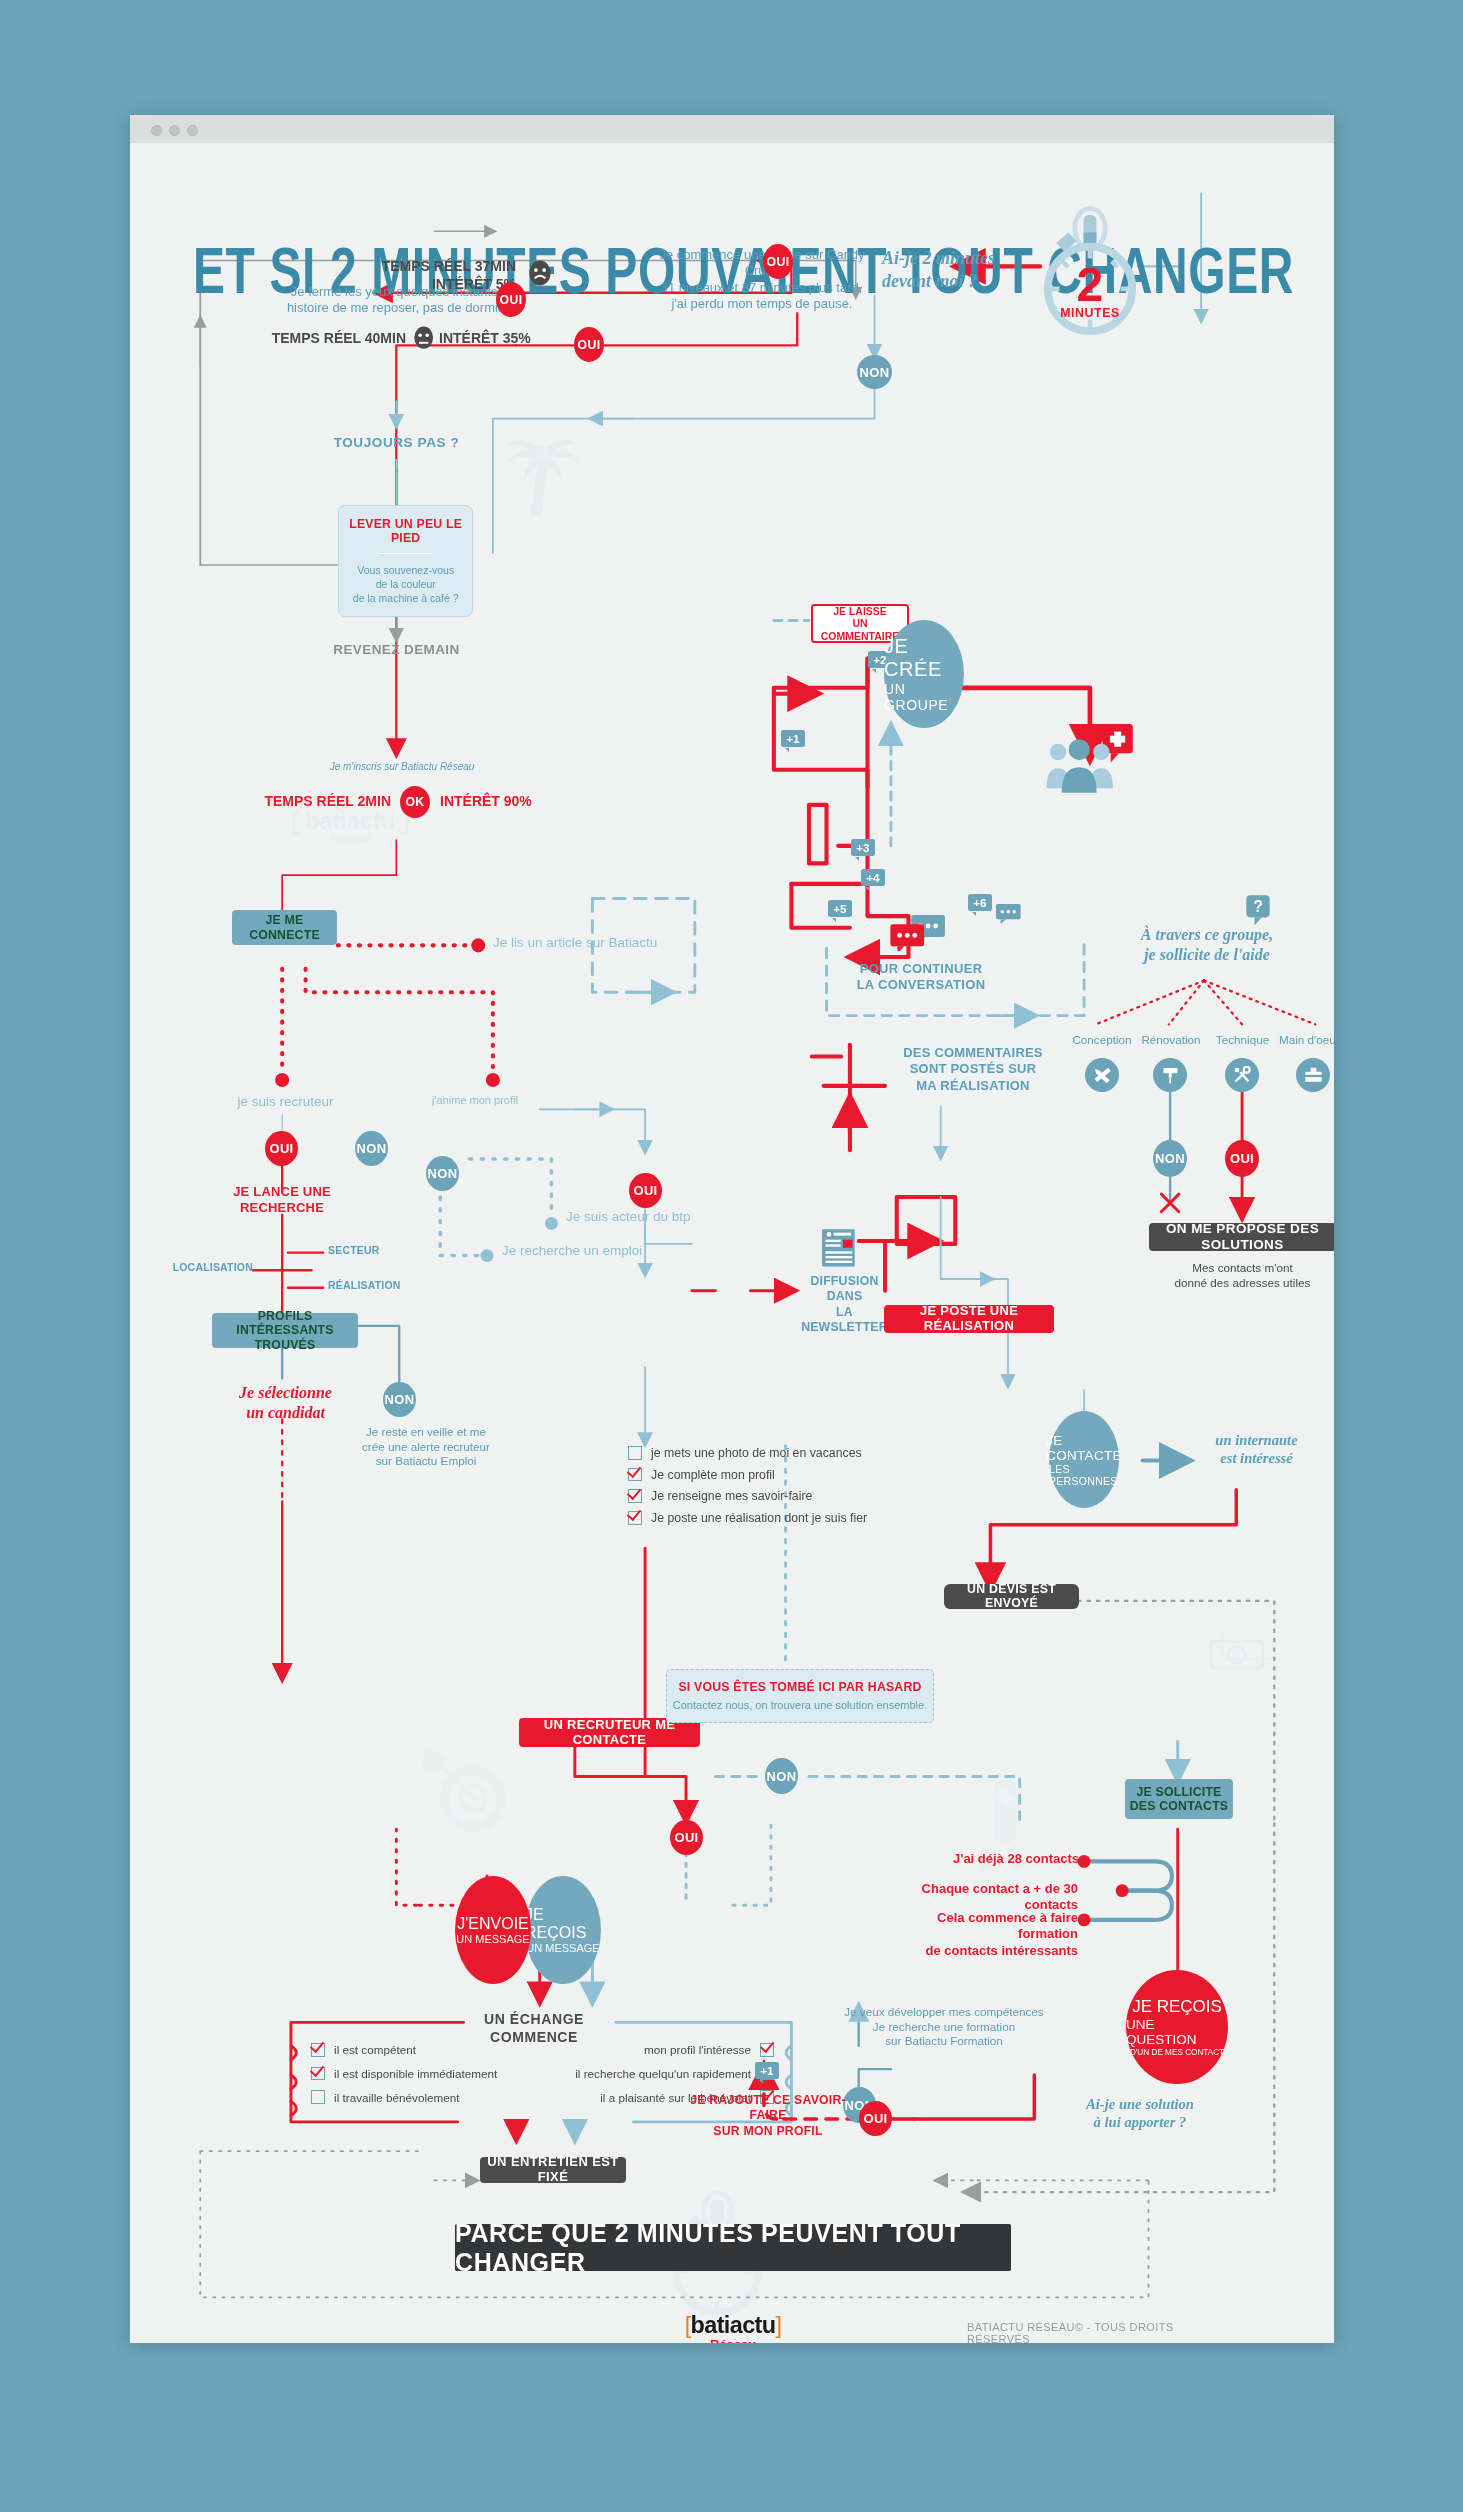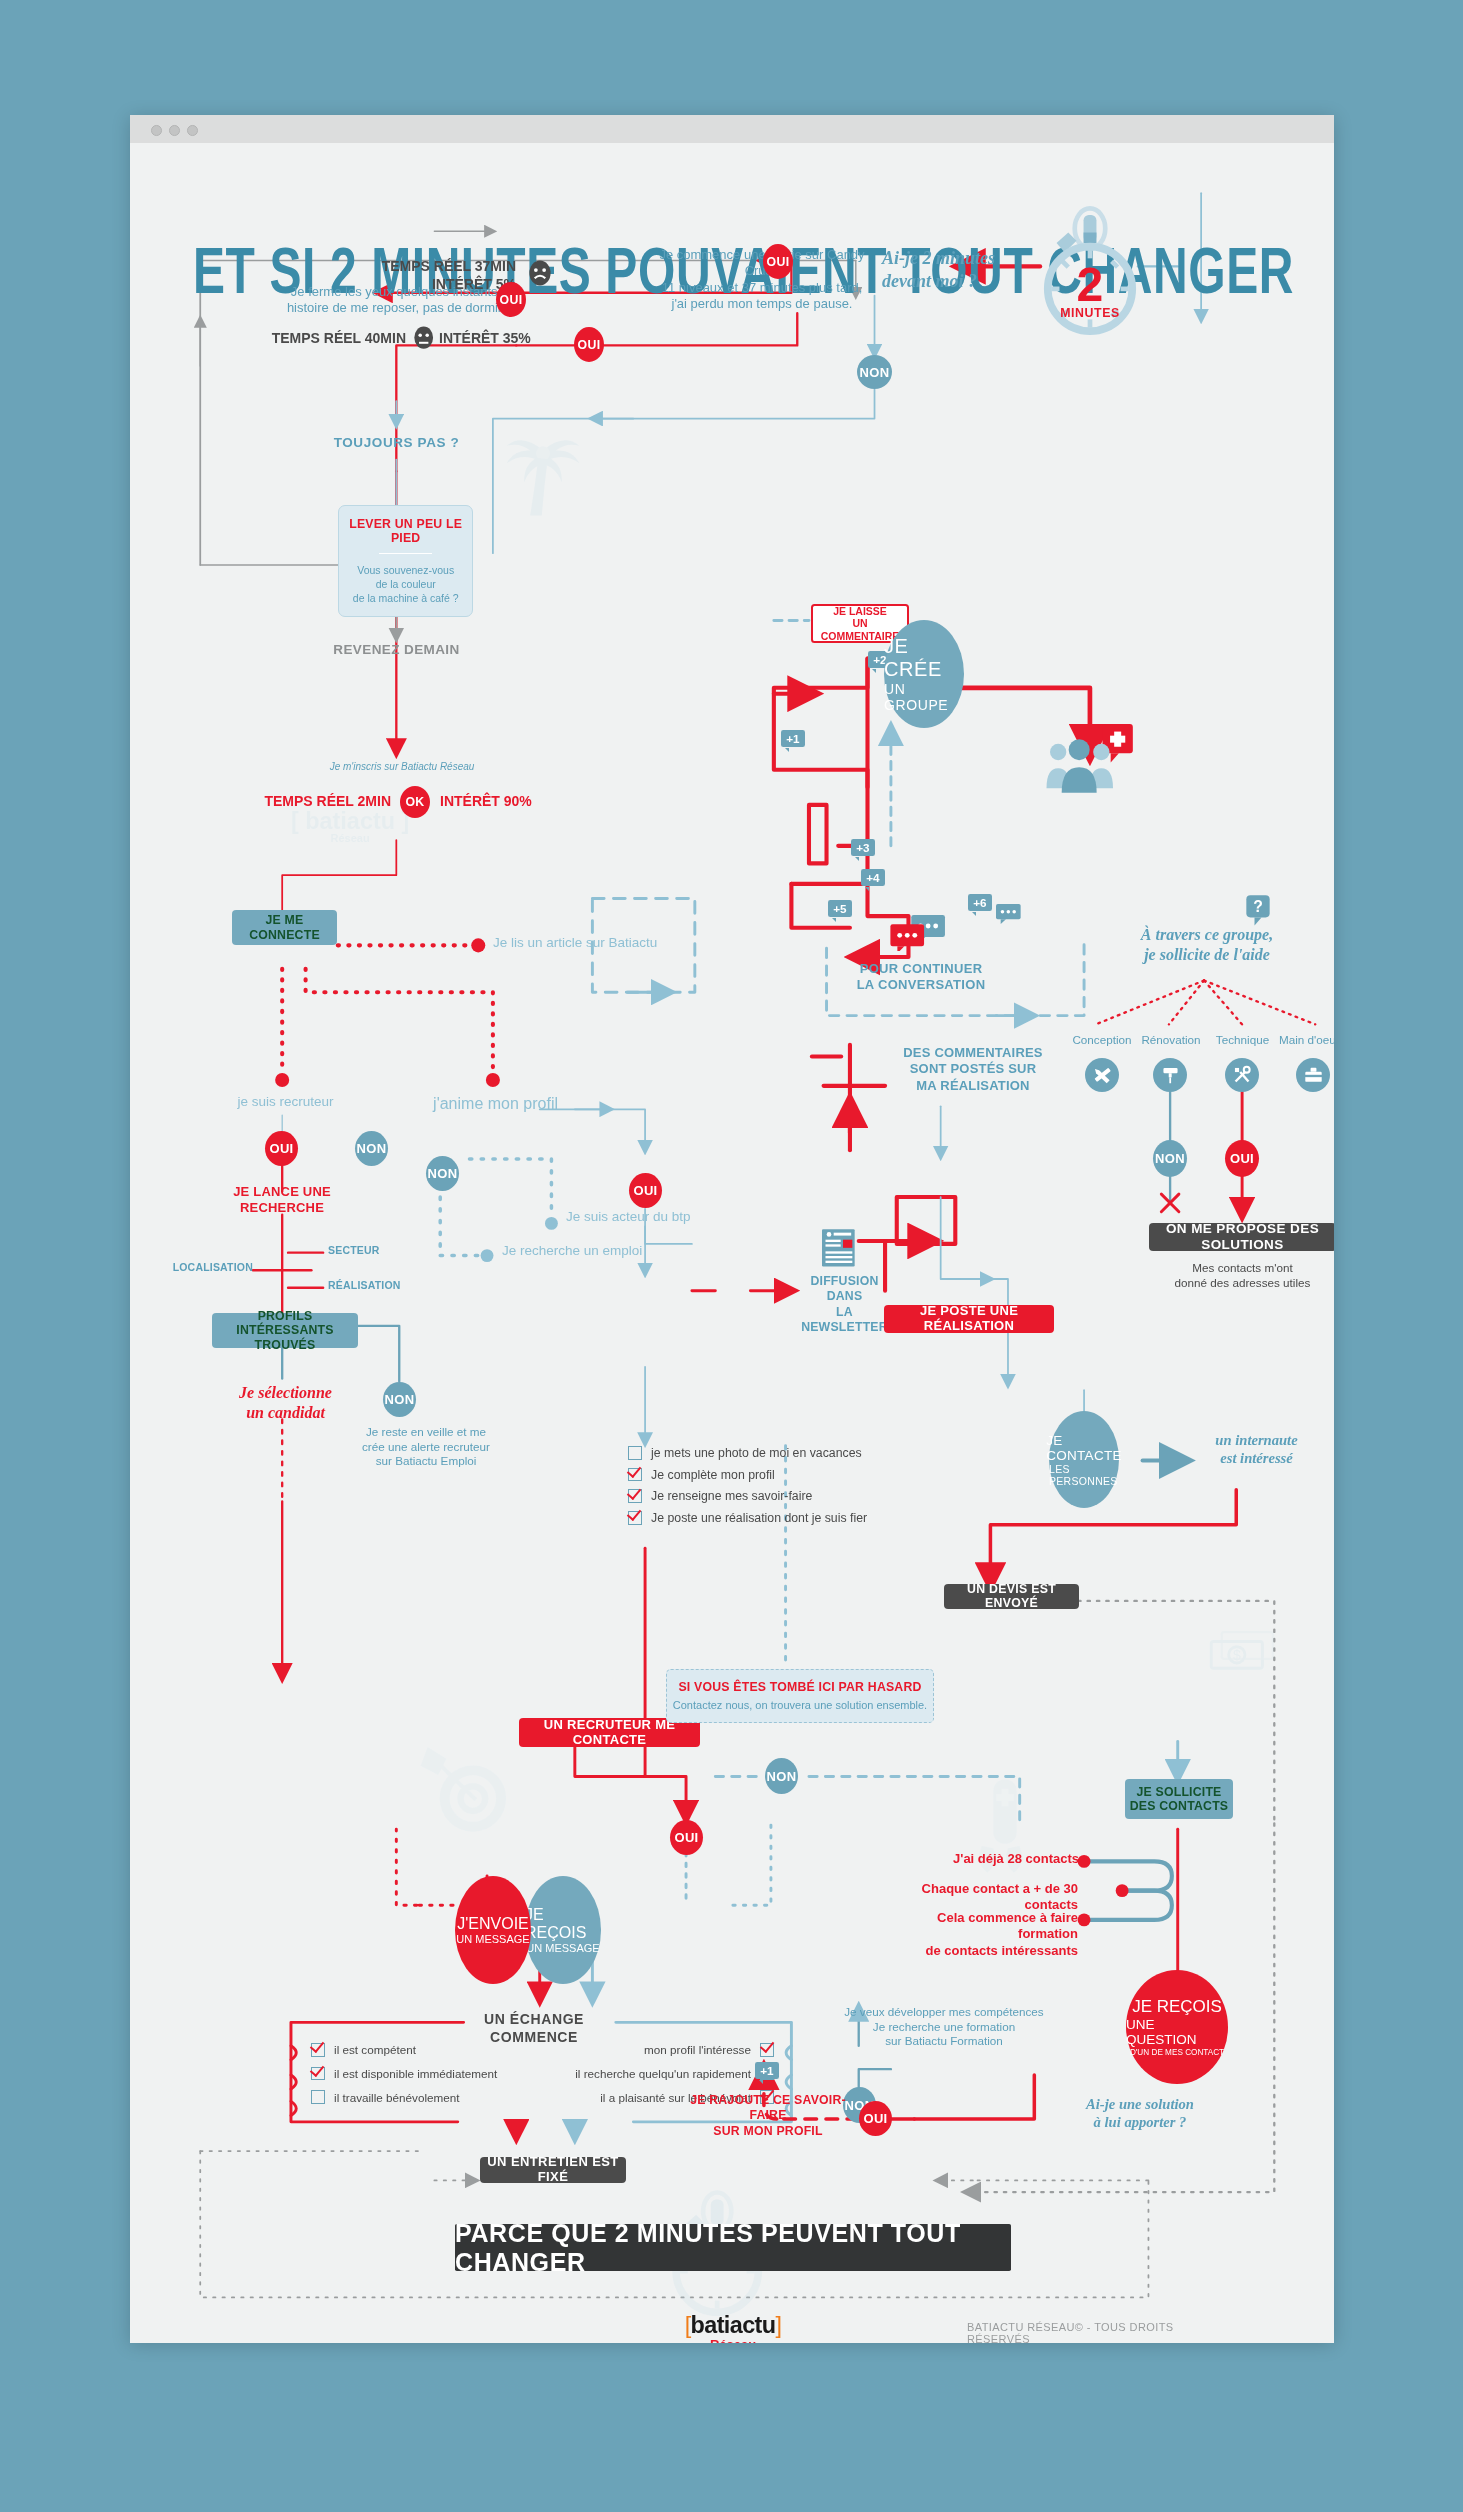--- a/index.html
+++ b/index.html
@@ -377,21 +377,21 @@
     </div>
 
     <div class="lbl blue" style="left:149px;top:618px;width:246px;font-size:10px;text-align:center;font-style:italic;">Je m'inscris sur Batiactu Réseau</div>
     <div class="lbl cond red" style="left:126px;top:650px;width:135px;font-size:14px;font-weight:bold;text-align:right;">TEMPS RÉEL 2MIN</div>
     <div class="pill pill-red" style="left:270px;top:643px;width:30px;height:32px;font-size:12.3px;">OK</div>
     <div class="lbl cond red" style="left:310px;top:650px;width:135px;font-size:14px;font-weight:bold;text-align:left;">INTÉRÊT 90%</div>
 
     <div class="box box-blue" style="left:102px;top:767px;width:105px;height:35px;font-size:12.3px;letter-spacing:0.2px;">JE ME CONNECTE</div>
     <div class="lbl blue-light" style="left:363px;top:792px;width:199px;font-size:13.5px;">Je lis un article sur Batiactu</div>
     <div class="lbl blue-light" style="left:88px;top:951px;width:135px;font-size:13.5px;text-align:center;">je suis recruteur</div>
-    <div class="lbl blue-light" style="left:302px;top:951px;width:126px;font-size:16px;text-align:right;">j'anime mon profil</div>
+    <div class="lbl blue-light" style="left:302px;top:951px;width:126px;font-size:11px;text-align:left;">j'anime mon profil</div>
 
     <div class="box box-redout" style="left:681px;top:461px;width:94px;height:35px;font-size:10.5px;white-space:pre-line;">JE LAISSE
 UN COMMENTAIRE</div>
     <div class="badge" style="left:651px;top:587px;">+1</div>
     <div class="badge" style="left:738px;top:508px;">+2</div>
     <div class="badge" style="left:721px;top:696px;">+3</div>
     <div class="badge" style="left:731px;top:726px;">+4</div>
     <div class="badge" style="left:698px;top:757px;">+5</div>
     <div class="badge" style="left:838px;top:751px;">+6</div>
 
@@ -526,21 +526,21 @@
     <div class="box box-red" style="left:754px;top:1162px;width:170px;height:28px;font-size:13px;letter-spacing:0.3px;">JE POSTE UNE RÉALISATION</div>
 
     <div class="abs" style="left:919px;top:1268px;width:70px;height:97px;border-radius:50%;background:#74a9bd;
                 display:flex;flex-direction:column;align-items:center;justify-content:center;color:#fff;
                 font-family:'Liberation Sans Narrow','Liberation Sans',sans-serif;">
       <div style="font-size:13.5px;letter-spacing:0.3px;">JE CONTACTE</div>
       <div style="font-size:10.5px;letter-spacing:0.3px;">LES PERSONNES</div>
     </div>
     <div class="lbl scriptf blue" style="left:1059px;top:1288px;width:135px;font-size:14.6px;text-align:center;">un internaute
 est intéressé</div>
-    <div class="box box-dark" style="left:814px;top:1441px;width:135px;height:24.6px;font-size:12.3px;letter-spacing:0.3px;">UN DEVIS EST ENVOYÉ</div>
+    <div class="box box-dark" style="left:814px;top:1441px;width:135px;height:24.6px;font-size:12.3px;letter-spacing:0.3px;border-radius:6px;">UN DEVIS EST ENVOYÉ</div>
 
     <div class="wm" style="left:1074px;top:1481px;">
       <svg width="79" height="64" viewBox="0 0 135 110">
         <rect x="12" y="30" width="88" height="46" rx="4" fill="none" stroke="#b9d6e3" stroke-width="5"></rect>
         <circle cx="56" cy="53" r="14" fill="none" stroke="#b9d6e3" stroke-width="5"></circle>
         <text x="56" y="62" text-anchor="middle" font-size="24" fill="#b9d6e3" font-family="Liberation Sans, sans-serif">$</text>
         <rect x="30" y="14" width="88" height="46" rx="4" fill="none" stroke="#b9d6e3" stroke-width="4" opacity=".6"></rect>
       </svg>
     </div>
 

